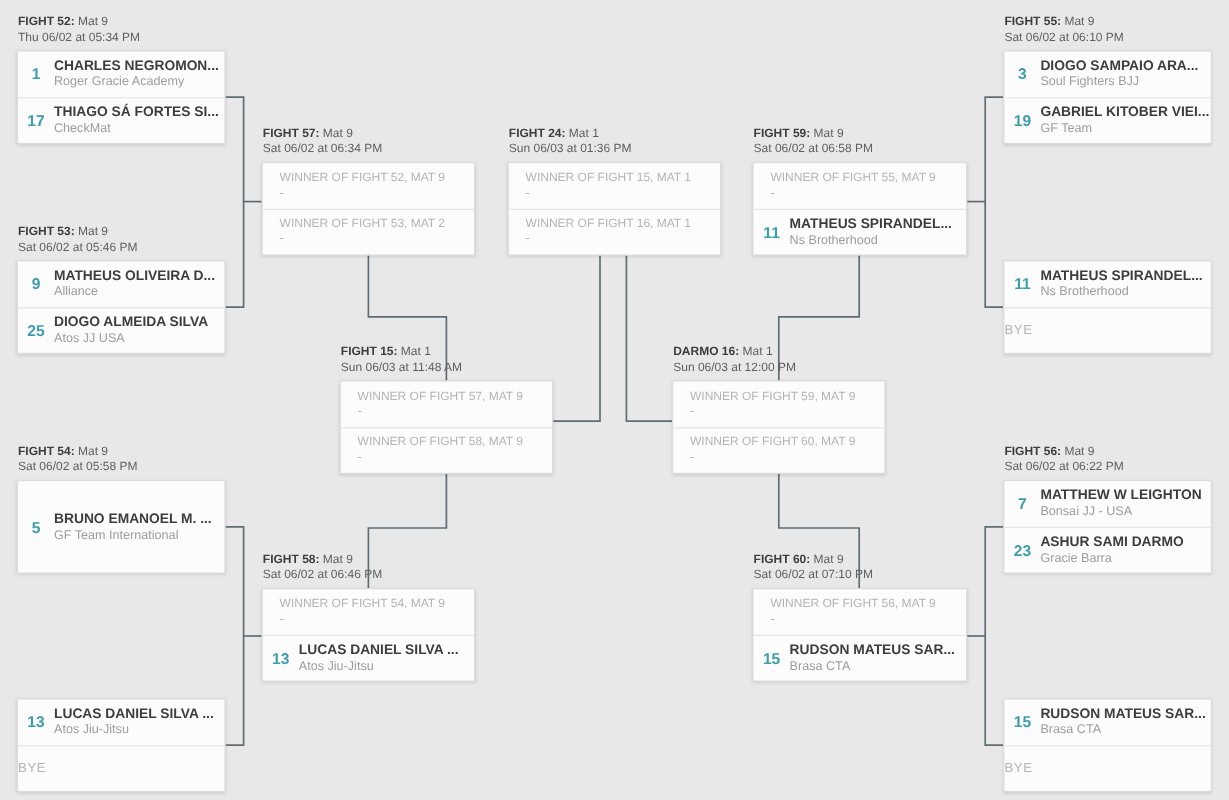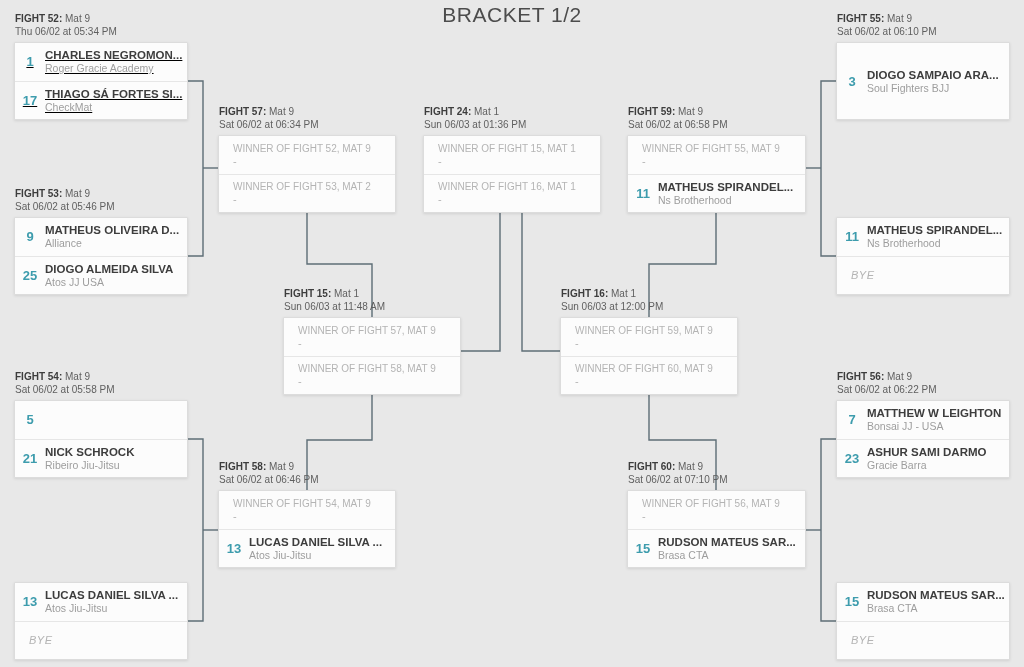--- a/index.html
+++ b/index.html
@@ -48,48 +48,47 @@
     color:var(--seed,#3d9cad);
   }
   .who { display:flex; flex-direction:column; gap:1px; min-width:0; padding-right:2px; }
   .fighter { font-size:11.5px; font-weight:bold; color:#3d3d3d; white-space:nowrap; }
   .team { font-size:10.5px; color:#9d9d9d; white-space:nowrap; }
 
   .slot.winner .who { padding-left:14px; }
   .placeholder { font-size:10px; color:#b4b4b4; white-space:nowrap; }
   .dash { font-size:11px; color:#b4b4b4; }
 
-  .slot.bye { padding-left:14px;font-style:italic; }
+  .slot.bye { padding-left:0; }
   .bye-label { font-size:11px; color:#b4b4b4; letter-spacing:0.5px; }
 </style>
 </head>
 <body>
 
 <div class="bracket">
 
-  <div class="title">BRACKET 1/2</div>
 
   <svg class="connectors" width="1024" height="667" viewBox="0 0 1024 667">
     <path class="conn" d="M188 81 L203 81 L203 256 L188 256"></path>
     <path class="conn" d="M203 168 L218 168"></path>
     <path class="conn" d="M188 439 L203 439 L203 621 L188 621"></path>
     <path class="conn" d="M203 530 L218 530"></path>
     <path class="conn" d="M307 213 L307 264 L372 264 L372 317"></path>
     <path class="conn" d="M307 490 L307 440 L372 440 L372 395"></path>
     <path class="conn" d="M461 351 L500 351 L500 213"></path>
     <path class="conn" d="M560 351 L522 351 L522 213"></path>
     <path class="conn" d="M716 213 L716 264 L649 264 L649 317"></path>
     <path class="conn" d="M716 490 L716 440 L649 440 L649 395"></path>
     <path class="conn" d="M836 81 L821 81 L821 256 L836 256"></path>
     <path class="conn" d="M821 168 L806 168"></path>
     <path class="conn" d="M836 439 L821 439 L821 621 L836 621"></path>
     <path class="conn" d="M821 530 L806 530"></path>
   </svg>
 
-  <div class="match" style="left:14px; top:42px; width:174px;text-decoration:underline;">
+  <div class="match" style="left:14px; top:42px; width:174px;">
     <div class="fight-info">
       <div><span class="fight-no">FIGHT 52:</span> <span class="fight-mat">Mat 9</span></div>
       <div class="fight-when">Thu 06/02 at 05:34 PM</div>
     </div>
     <div class="card">
       <div class="slot">
         <span class="seed">1</span>
         <span class="who">
             <span class="fighter">CHARLES NEGROMON...</span>
             <span class="team">Roger Gracie Academy</span>
@@ -129,26 +128,23 @@
   </div>
 
   <div class="match" style="left:14px; top:400px; width:174px;">
     <div class="fight-info">
       <div><span class="fight-no">FIGHT 54:</span> <span class="fight-mat">Mat 9</span></div>
       <div class="fight-when">Sat 06/02 at 05:58 PM</div>
     </div>
     <div class="card">
       <div class="slot">
         <span class="seed">5</span>
-      </div>
-      <div class="slot">
-        <span class="seed">21</span>
-        <span class="who">
-            <span class="fighter">NICK SCHROCK</span>
-            <span class="team">Ribeiro Jiu-Jitsu</span>
+        <span class="who">
+            <span class="fighter">BRUNO EMANOEL M. ...</span>
+            <span class="team">GF Team International</span>
           </span>
       </div>
     </div>
   </div>
 
   <div class="match" style="left:14px; top:582px; width:174px;">
     <div class="card">
       <div class="slot">
         <span class="seed">13</span>
         <span class="who">
@@ -242,21 +238,21 @@
         <span class="who">
             <span class="placeholder">WINNER OF FIGHT 16, MAT 1</span>
             <span class="dash">-</span>
           </span>
       </div>
     </div>
   </div>
 
   <div class="match" style="left:560px; top:317px; width:178px;">
     <div class="fight-info">
-      <div><span class="fight-no">FIGHT 16:</span> <span class="fight-mat">Mat 1</span></div>
+      <div><span class="fight-no">DARMO 16:</span> <span class="fight-mat">Mat 1</span></div>
       <div class="fight-when">Sun 06/03 at 12:00 PM</div>
     </div>
     <div class="card">
       <div class="slot winner">
         <span class="who">
             <span class="placeholder">WINNER OF FIGHT 59, MAT 9</span>
             <span class="dash">-</span>
           </span>
       </div>
       <div class="slot winner">
@@ -318,20 +314,27 @@
       <div class="fight-when">Sat 06/02 at 06:10 PM</div>
     </div>
     <div class="card">
       <div class="slot">
         <span class="seed">3</span>
         <span class="who">
             <span class="fighter">DIOGO SAMPAIO ARA...</span>
             <span class="team">Soul Fighters BJJ</span>
           </span>
       </div>
+      <div class="slot">
+        <span class="seed">19</span>
+        <span class="who">
+            <span class="fighter">GABRIEL KITOBER VIEI...</span>
+            <span class="team">GF Team</span>
+          </span>
+      </div>
     </div>
   </div>
 
   <div class="match" style="left:836px; top:217px; width:174px;">
     <div class="card">
       <div class="slot">
         <span class="seed">11</span>
         <span class="who">
             <span class="fighter">MATHEUS SPIRANDEL...</span>
             <span class="team">Ns Brotherhood</span>

